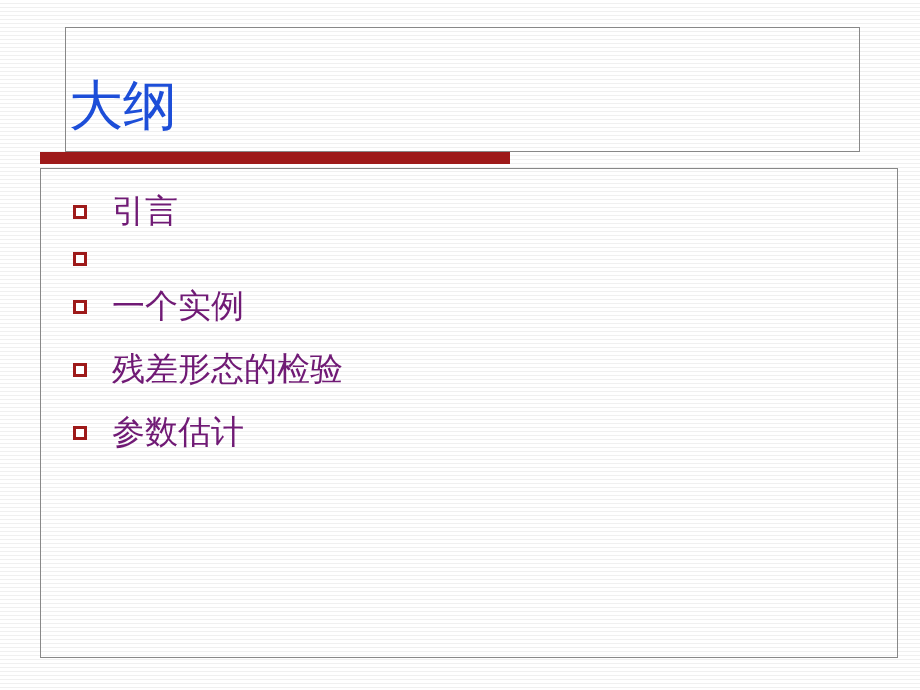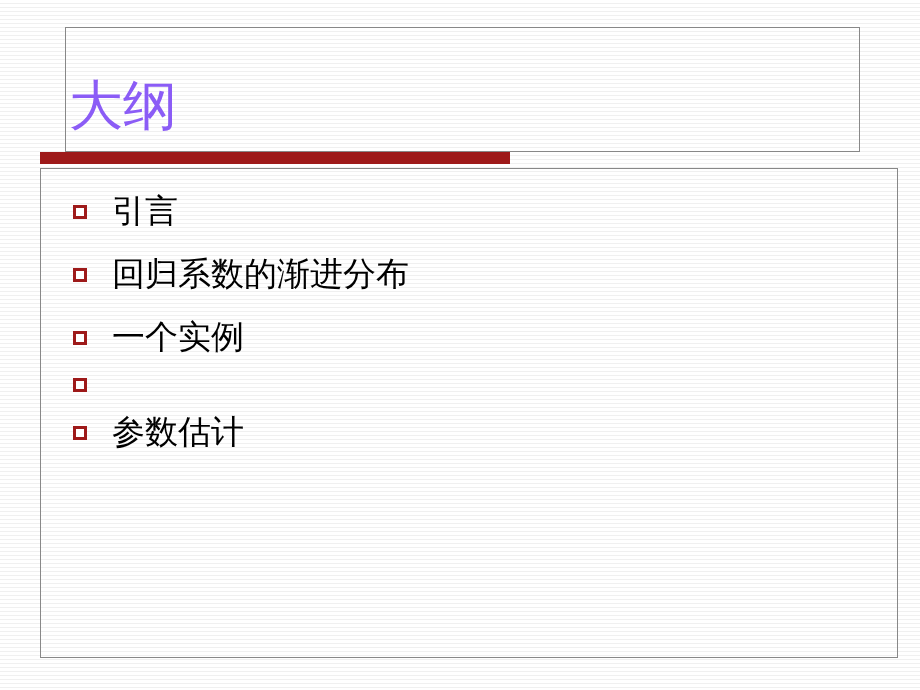--- a/index.html
+++ b/index.html
@@ -29,21 +29,21 @@
       width: 795px;
       height: 125px;
       border: 1px solid #888;
       background: transparent;
       padding-left: 3px;
       padding-top: 42px;
     }
     
     .title-text {
       font-size: 54px;
-      color: #8b5cf6;
+      color: #1d4ed8;
       font-weight: normal;
       font-family: "SimSun", "宋体", serif;
     }
     
     .red-underline {
       position: absolute;
       top: 152px;
       left: 40px;
       width: 470px;
       height: 12px;
@@ -73,46 +73,46 @@
       width: 14px;
       height: 14px;
       border: 3px solid #9e1a1a;
       background: #fff;
       margin-right: 25px;
       flex-shrink: 0;
     }
     
     .bullet-text {
       font-size: 33px;
-      color: #000000;
+      color: #701a75;
       font-family: "SimSun", "宋体", serif;
     }
   </style>
 </head>
 <body>
 
 <div class="title-box">
   <div class="title-text">大纲</div>
 </div>
 
 <div class="red-underline"></div>
 
 <div class="content-box">
   <div class="bullet-item">
     <span class="bullet-square"></span>
     <span class="bullet-text">引言</span>
   </div>
   <div class="bullet-item">
     <span class="bullet-square"></span>
-    <span class="bullet-text">回归系数的渐进分布</span>
   </div>
   <div class="bullet-item">
     <span class="bullet-square"></span>
     <span class="bullet-text">一个实例</span>
   </div>
   <div class="bullet-item">
     <span class="bullet-square"></span>
+    <span class="bullet-text">残差形态的检验</span>
   </div>
   <div class="bullet-item">
     <span class="bullet-square"></span>
     <span class="bullet-text">参数估计</span>
   </div>
 </div>
 
 </body></html>

